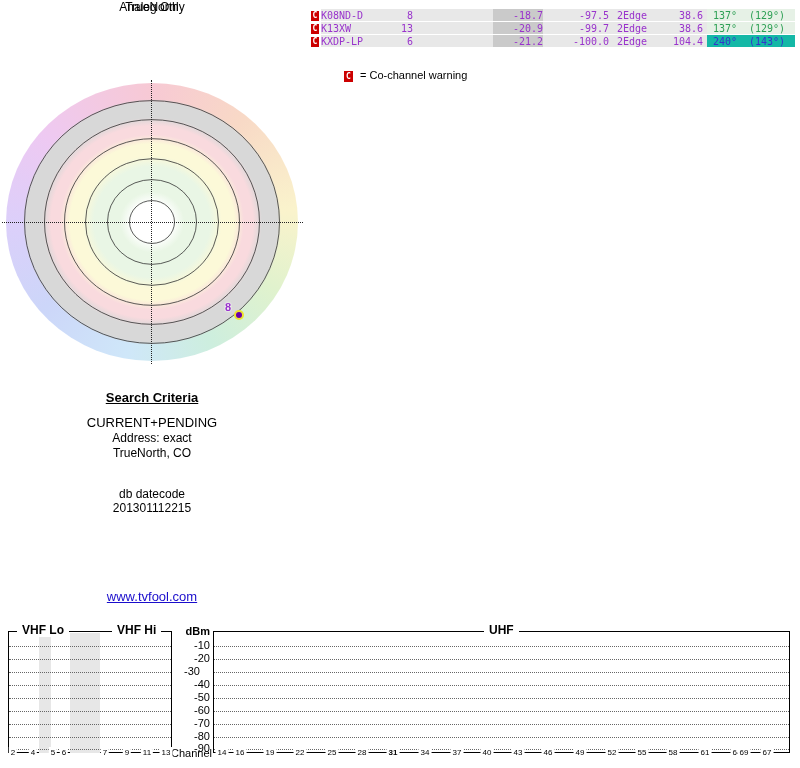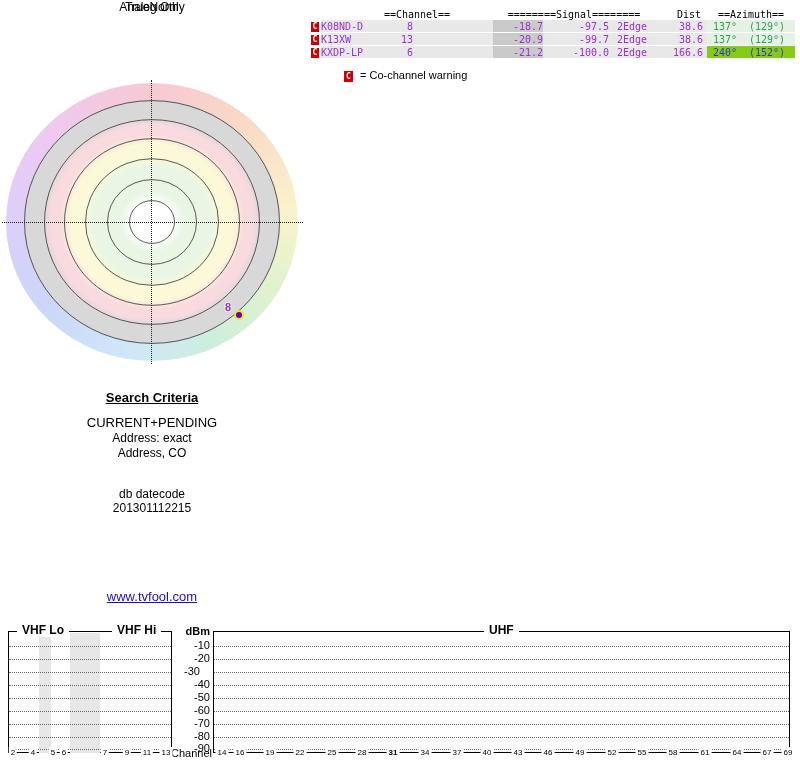--- a/index.html
+++ b/index.html
@@ -42,21 +42,21 @@
   #sigtable tr.cols td{border-bottom:1px solid #000;}
   #sigtable tr.cols td.mk{border-bottom:none;}
   #sigtable tr.data td{background:var(--row-gray);border-bottom:1px solid #fff;color:var(--purple);}
   #sigtable tr.data td.mk{background:#fff;}
   #sigtable td.nm{background:#cacaca !important;}
   #sigtable .r{text-align:right;}
   #sigtable .c{text-align:center;}
   #sigtable td.tru{text-align:right;padding-right:10px;}
   #sigtable td.mag{padding-left:2px;}
   #sigtable tr.data td.az.g{color:var(--az-green);background:#e6f1e6;}
-  #sigtable tr.data td.az.b{color:var(--az-blue);background:#84cc16;}
+  #sigtable tr.data td.az.b{color:var(--az-blue);background:#14b8a6;}
   .cbox{display:inline-block;width:8px;height:10px;background:var(--warn-red);color:#fff;
         font-size:8px;font-weight:bold;text-align:center;line-height:10px;
         font-family:"DejaVu Sans Mono",monospace;}
   #legend{position:absolute;left:344px;top:69px;font-size:11px;}
   #legend .cbox{width:9px;height:11px;line-height:11px;vertical-align:middle;margin-right:7px;}
 
   
   #criteria{position:absolute;left:32px;top:390px;width:240px;text-align:center;font-size:12px;}
   #criteria .head{font-size:13px;font-weight:bold;text-decoration:underline;margin-bottom:10px;}
   #criteria .line0{font-size:13px;margin-bottom:1px;}
@@ -117,29 +117,20 @@
         <col style="width:38px">
       <col style="width:42px">
         <col style="width:50px">
         <col style="width:66px">
         <col style="width:46px">
       <col style="width:52px">
         <col style="width:40px">
         <col style="width:48px">
     </colgroup>
     <tbody>
-        <tr>
-      <td class="mk"></td>
-          <td></td>
-      <td class="h" colspan="2">==Channel==</td>
-      <td></td>
-      <td class="h" colspan="3">========Signal========</td>
-      <td class="r" style="padding-right:6px">Dist</td>
-      <td class="h" colspan="2">==Azimuth==</td>
-    </tr>
     <tr class="data">
       <td class="mk"><span class="cbox">C</span></td>
       <td>K08ND-D</td>
       <td class="r">8</td>
       <td></td>
       <td></td>
       <td class="r nm">-18.7</td>
       <td class="r">-97.5</td>
       <td class="c">2Edge</td>
       <td class="r" style="padding-right:4px">38.6</td>
@@ -161,36 +152,36 @@
     </tr>
     <tr class="data">
       <td class="mk"><span class="cbox">C</span></td>
       <td>KXDP-LP</td>
       <td class="r">6</td>
       <td></td>
       <td></td>
       <td class="r nm">-21.2</td>
       <td class="r">-100.0</td>
       <td class="c">2Edge</td>
-      <td class="r" style="padding-right:4px">166.6</td>
+      <td class="r" style="padding-right:4px">104.4</td>
       <td class="tru az b">240°</td>
-      <td class="mag az b">(152°)</td>
+      <td class="mag az b">(143°)</td>
     </tr>
   </tbody>
     </table>
 
   <div id="legend">
     <span class="cbox">C</span><span>= Co-channel warning</span>
   </div>
 
   <div id="criteria">
     <div class="head">Search Criteria</div>
     <div class="line0">CURRENT+PENDING</div>
     <div class="line">Address: exact</div>
-    <div class="line">Address, CO</div>
+    <div class="line">TrueNorth, CO</div>
   </div>
   <div id="dbblock">
     <div>db datecode</div>
     <div>201301112215</div>
   </div>
 
   <div id="site-link">
     <a href="#">www.tvfool.com</a>
   </div>
 
@@ -256,17 +247,17 @@
         <div class="xtick" style="left: 487px;">40</div>
         <div class="xtick" style="left: 518px;">43</div>
         <div class="xtick" style="left: 548px;">46</div>
         <div class="xtick" style="left: 580px;">49</div>
         <div class="xtick" style="left: 612px;">52</div>
         <div class="xtick" style="left: 642px;">55</div>
         <div class="xtick" style="left: 673px;">58</div>
         <div class="xtick" style="left: 705px;">61</div>
         <div class="xtick" style="left: 737px;">64</div>
         <div class="xtick" style="left: 767px;">67</div>
-        <div class="xtick" style="left: 744px; margin-left: 44px;">69</div>
+        <div class="xtick" style="left: 744px;">69</div>
       </div>
   </div>
 
 </div>
 
 </body></html>

